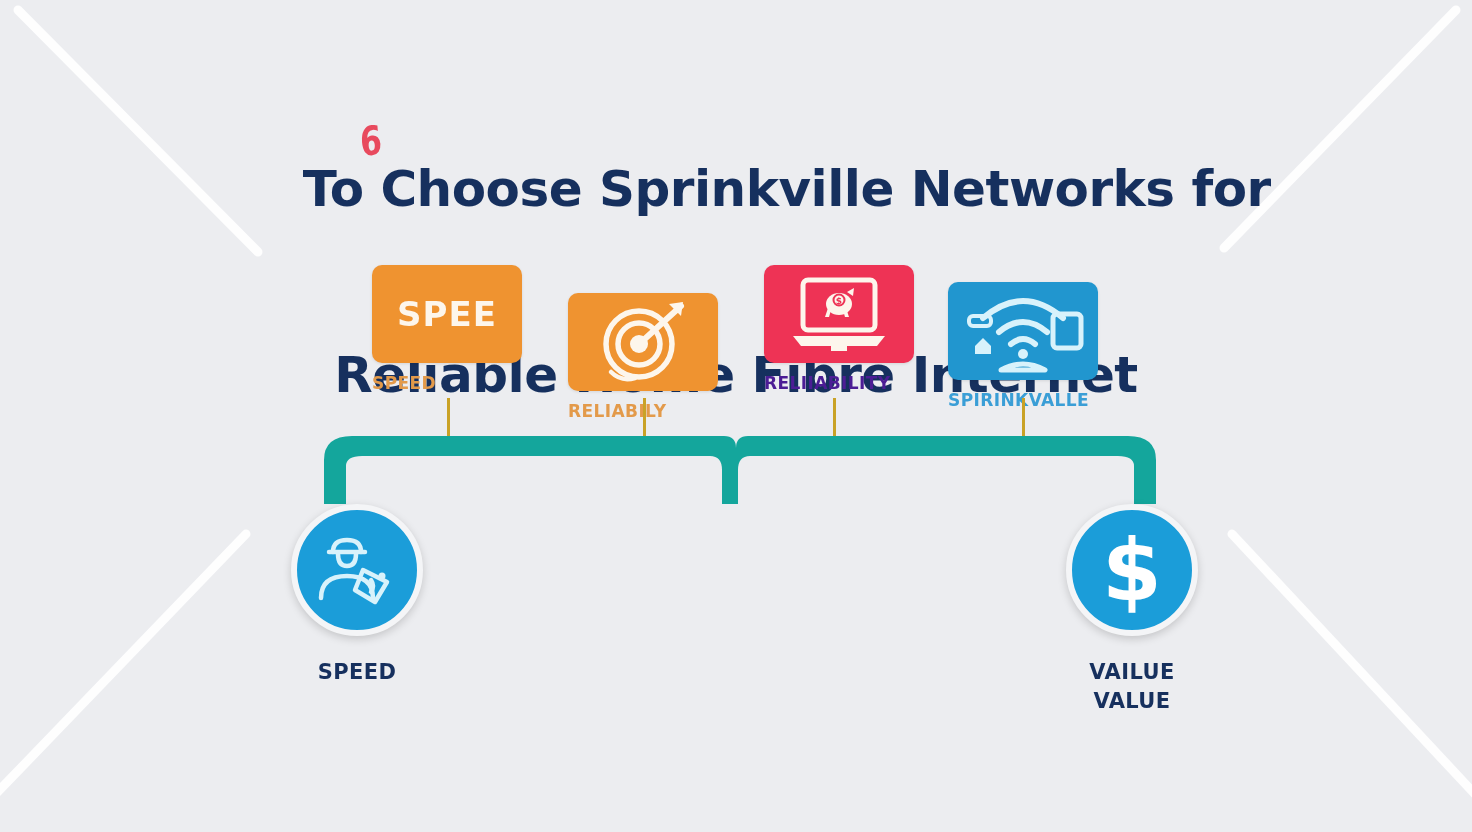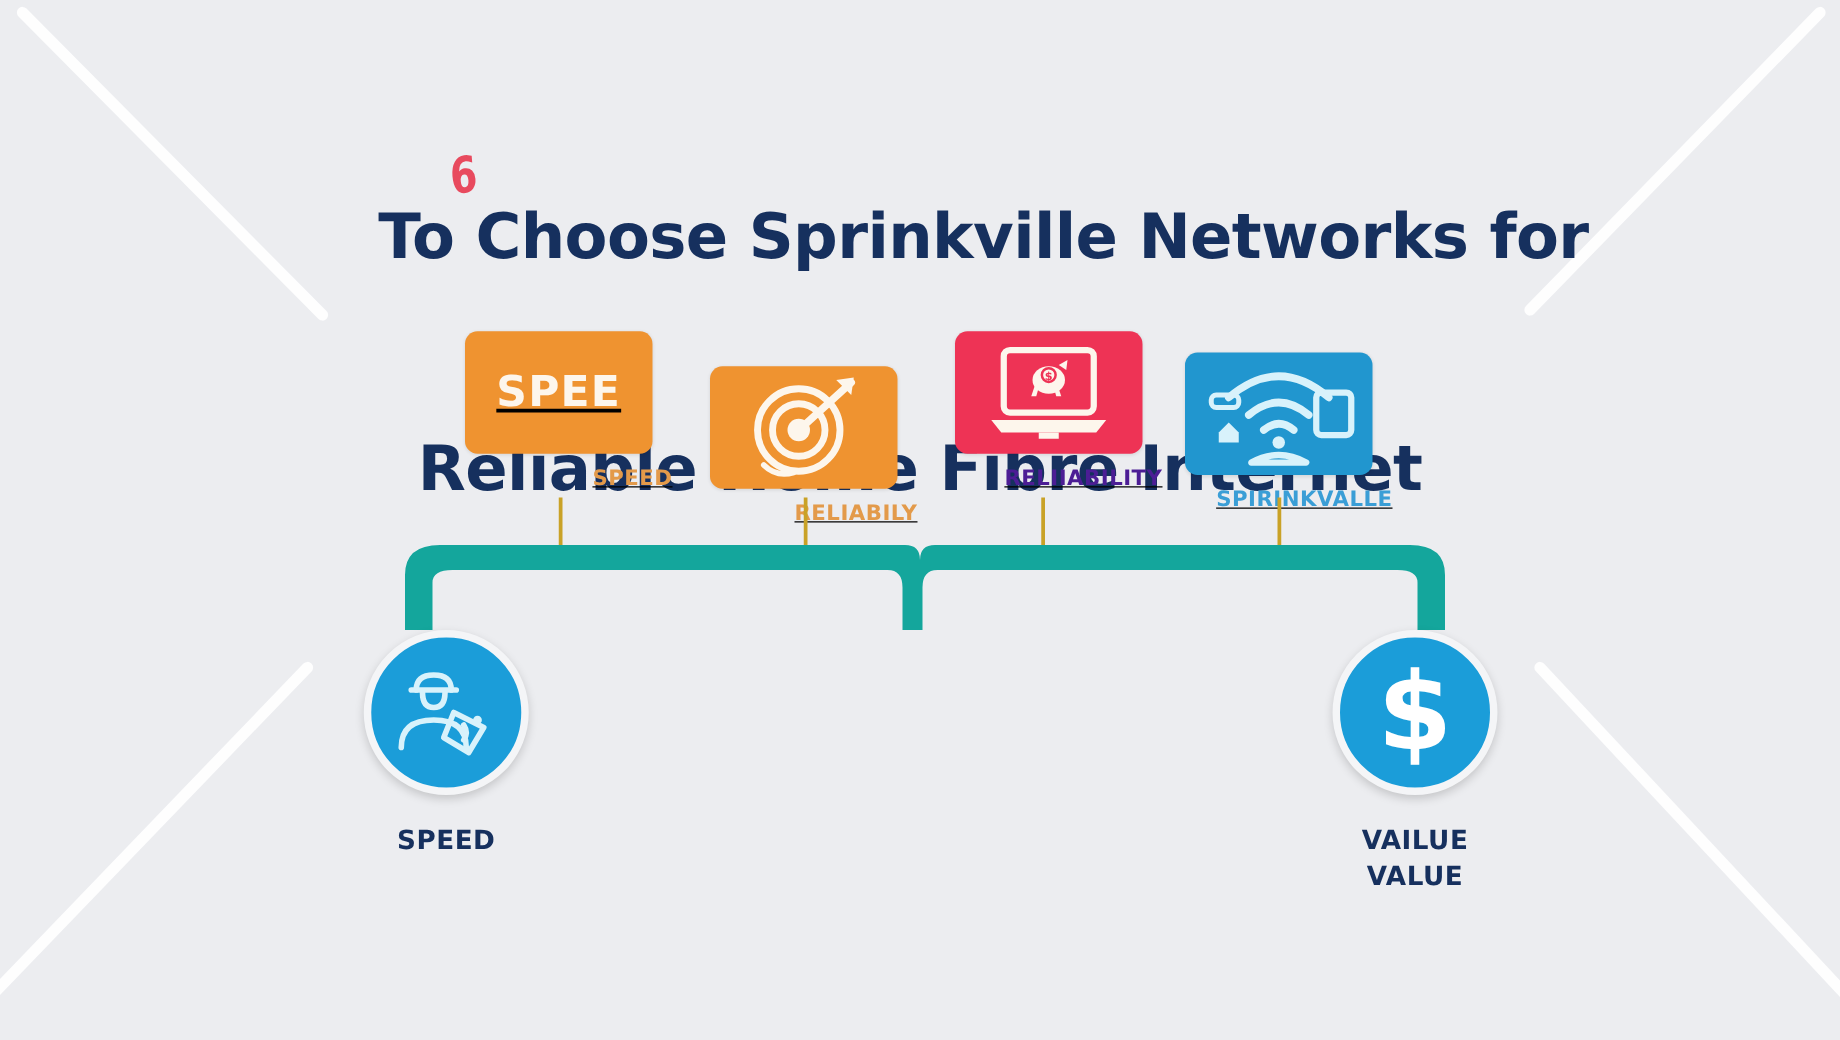--- a/index.html
+++ b/index.html
@@ -40,21 +40,21 @@
     font-weight:bold;
     font-size:40px;
     color:#e8344a;
     opacity:.88;
     transform:scaleX(.78) rotate(-6deg);
     pointer-events:none;
   }
 
   
   #tiles { position:absolute; left:0; top:265px; width:1472px; height:140px; }
-  .tile-wrap { position:absolute; width:166px; text-align:right;text-decoration:underline; }
+  .tile-wrap { position:absolute; width:166px; text-align:left; }
   .tile {
     width:150px; height:98px; border-radius:10px;
     display:flex; align-items:center; justify-content:center;
     box-shadow:0 1px 3px rgba(0,0,0,.10);
     overflow:hidden;
   }
   .tile-text {
     font-family:"DejaVu Sans", sans-serif;
     font-weight:bold; font-size:34px; color:#fdf6ec;
     letter-spacing:1px;

